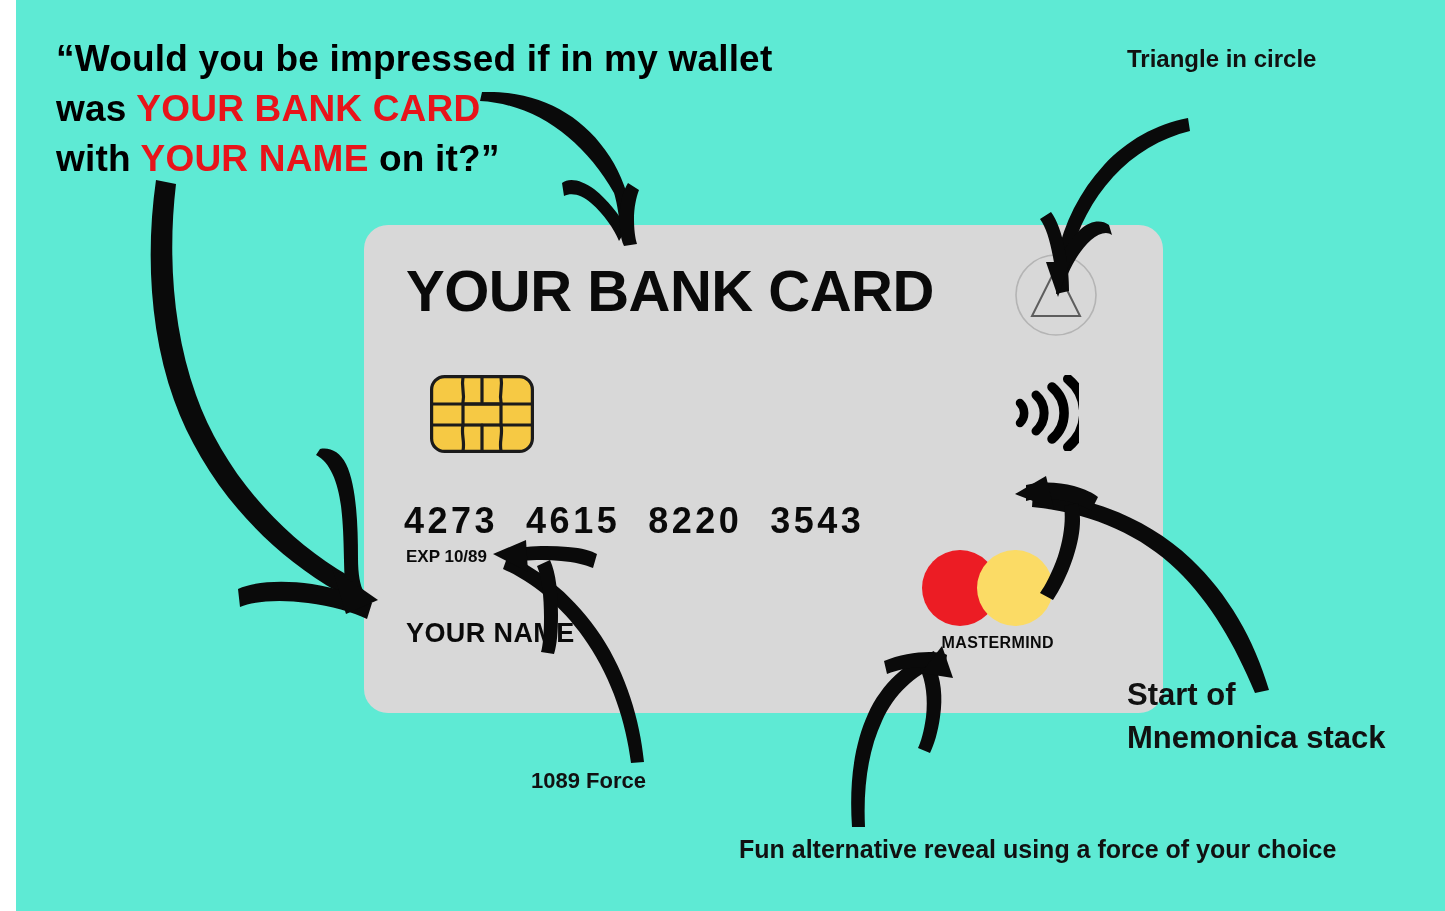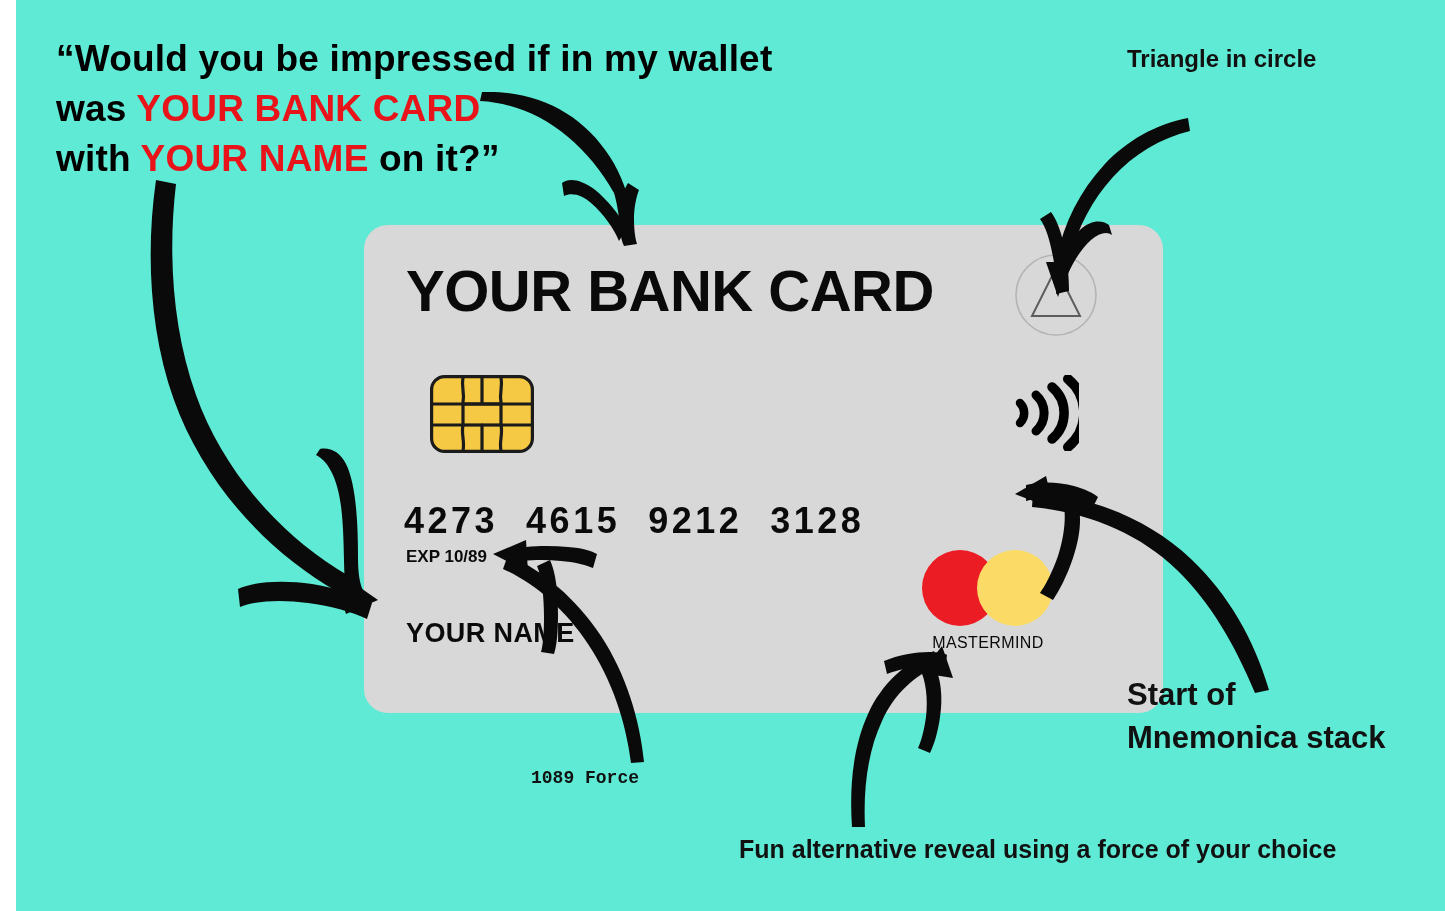--- a/index.html
+++ b/index.html
@@ -118,37 +118,36 @@
     top: 0;
     width: 76px; height: 76px;
     border-radius: 50%;
   }
   #brand .disc-red { left: 0; background: #ec1c24; }
   #brand .disc-yellow { left: 55px; background: #fbdb65; }
   #brand-name {
     position: absolute;
     left: 0; top: 84px;
     width: 132px;
-    text-align: center;
+    text-align: right;
     font-size: 16px;
-    font-weight: 400;
+    font-weight: 700;
     color: #0a0a0a;
     letter-spacing: 0.4px;
   }
 
   
   .ann {
     position: absolute;
     font-weight: 700;
     color: #111111;
   }
   #ann-1089 {
     left: 515px; top: 768px;
-    font-size: 18px;
-    font-family: Liberation Mono, monospace;
+    font-size: 22px;
   }
   #ann-fun {
     left: 723px; top: 835px;
     font-size: 25px;
     white-space: nowrap;
   }
   #ann-mnemonica {
     right: 14px; top: 674px;
     width: 320px;
     text-align: left;
@@ -216,21 +215,21 @@
         <g fill="none" stroke="#000000" stroke-linecap="round">
           <path d="M11 28 A 14 14 0 0 1 11 48" stroke-width="8.5"></path>
           <path d="M27 20 A 24 24 0 0 1 27 56" stroke-width="9"></path>
           <path d="M43 12 A 34 34 0 0 1 43 64" stroke-width="9.5"></path>
           <path d="M59 4 A 44 44 0 0 1 59 72" stroke-width="10"></path>
         </g>
       </svg>
     </div>
 
     <div id="card-number">
-      <span class="grp">4273</span><span class="grp">4615</span><span class="grp">9212</span><span class="grp">3128</span>
+      <span class="grp">4273</span><span class="grp">4615</span><span class="grp">8220</span><span class="grp">3543</span>
     </div>
 
     <div id="card-exp">EXP 10/89</div>
     <div id="card-name">YOUR NAME</div>
 
     <div id="brand">
       <span class="disc disc-red"></span>
       <span class="disc disc-yellow"></span>
       <span id="brand-name">MASTERMIND</span>
     </div>

